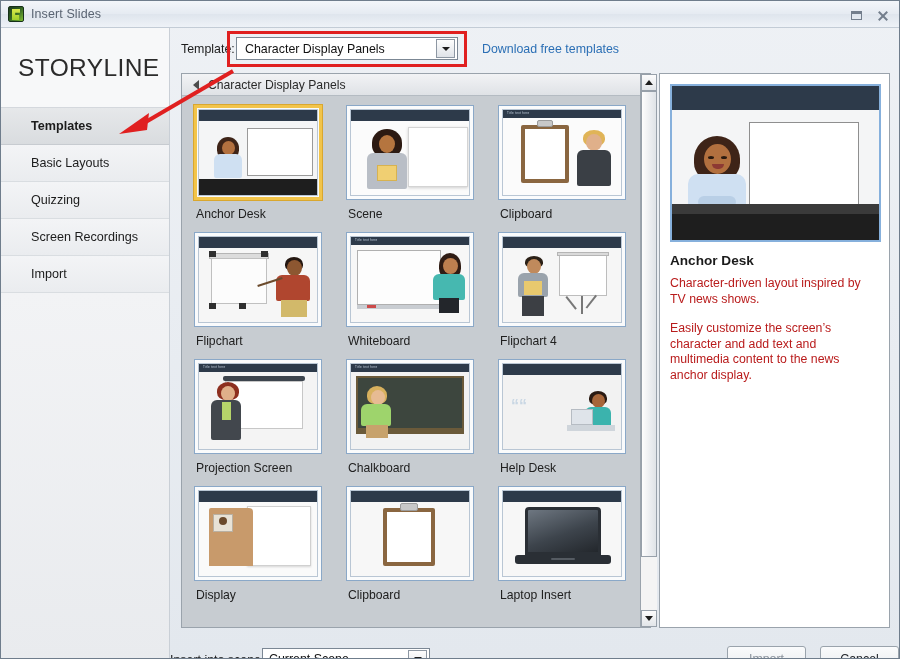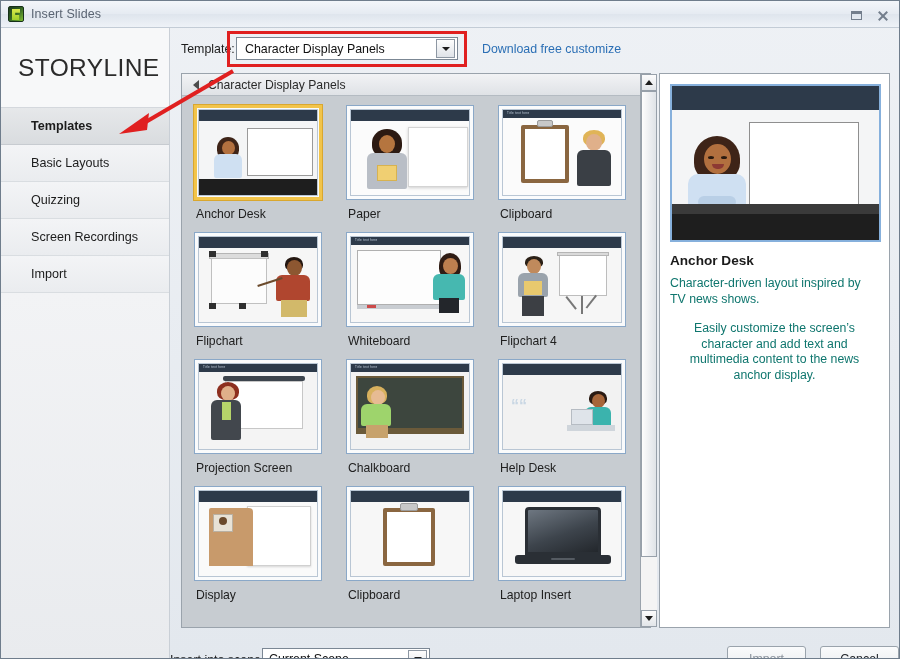--- a/index.html
+++ b/index.html
@@ -208,21 +208,21 @@
   }
   #preview-thumb {
     width: 211px; height: 158px;
     border: 2px solid #86b0dc;
     position: relative; overflow: hidden; background: #fff;
   }
   #preview-title {
     margin-top: 11px; font-size: 13.6px; font-weight: bold; color: #1b1b1b;
   }
   .preview-para {
-    margin-top: 8px; font-size: 12.3px; line-height: 15.5px; color: #0f766e;
+    margin-top: 8px; font-size: 12.3px; line-height: 15.5px; color: #b91c1c;
   }
 
   
   #vscroll {
     position: absolute; left: 458px; top: 0; width: 17px; height: 553px;
     background: #f0f0f0; border-left: 1px solid #9aa3ac;
   }
   .sb-btn {
     width: 16px; height: 17px;
     background: linear-gradient(180deg,#fcfcfc 0%,#e2e5e9 100%);
@@ -305,21 +305,21 @@
   <div id="content">
 
     <div id="toprow">
       <div id="template-label">Template:</div>
       <div id="template-select">
         <div id="template-select-value">Character Display Panels</div>
         <div class="combo-arrow">
             <i></i>
           </div>
       </div>
-      <div id="download-link">Download free customize</div>
+      <div id="download-link">Download free templates</div>
       <div id="red-box"></div>
     </div>
 
     <div id="list-panel">
       <div id="group-header">
         <span class="tri-collapse"></span>
         <span>Character Display Panels</span>
       </div>
 
       <div id="grid">
@@ -350,21 +350,21 @@
                 <div class="panel-white" style="left:57px;top:6px;width:60px;height:60px;border-color:#d4d4d4;box-shadow:0 1px 3px rgba(0,0,0,.18);"></div>
                 <div class="fig" style="left:16px;top:8px;width:40px;height:60px;">
                   <div class="hair" style="left:5px;top:0;width:30px;height:28px;background:#2c1a12;"></div>
                   <div class="head" style="left:12px;top:6px;width:16px;height:18px;background:#b5753f;"></div>
                   <div class="body" style="left:0px;top:24px;width:40px;height:36px;background:#b9bec6;"></div>
                   <div style="position:absolute;left:10px;top:36px;width:20px;height:16px;background:#f0cf72;border:1px solid #d7b250;"></div>
                 </div>
               </div>
             </div>
           </div>
-          <div class="cell-label">Paper</div>
+          <div class="cell-label">Scene</div>
         </div>
 
         <div class="cell">
           <div class="thumb-frame">
             <div class="thumb-canvas">
               <div class="slide-topbar thin">
                   <span class="ttl">Title text here</span>
                 </div>
               <div class="slide-body" style="top:8px;background:#fbfbfb;">
                 <div style="position:absolute;left:18px;top:7px;width:48px;height:58px;background:#8a6640;border-radius:2px;"></div>
@@ -582,21 +582,21 @@
             <div style="position:absolute;left:24px;top:28px;width:12px;height:5px;border-radius:0 0 6px 6px;background:#8d3a33;"></div>
             <div style="position:absolute;left:0px;top:38px;width:58px;height:46px;border-radius:10px 10px 0 0;background:#cfe0f2;"></div>
             <div style="position:absolute;left:10px;top:60px;width:38px;height:12px;border-radius:6px;background:#b9cfe6;"></div>
           </div>
           <div style="position:absolute;left:0;bottom:0;width:100%;height:26px;background:#1e1e1e;"></div>
           <div style="position:absolute;left:0;bottom:26px;width:100%;height:10px;background:#3a3a3a;"></div>
         </div>
       </div>
       <div id="preview-title">Anchor Desk</div>
       <div class="preview-para">Character-driven layout inspired by TV news shows.</div>
-      <div class="preview-para" style="margin-top:14px;text-align:center;">Easily customize the screen’s character and add text and multimedia content to the news anchor display.</div>
+      <div class="preview-para" style="margin-top:14px;">Easily customize the screen’s character and add text and multimedia content to the news anchor display.</div>
     </div>
 
     <div id="footer">
       <div id="scene-label">Insert into scene:</div>
       <div id="scene-select">
         <div id="scene-select-value">Current Scene</div>
         <div class="combo-arrow">
             <i></i>
           </div>
       </div>

